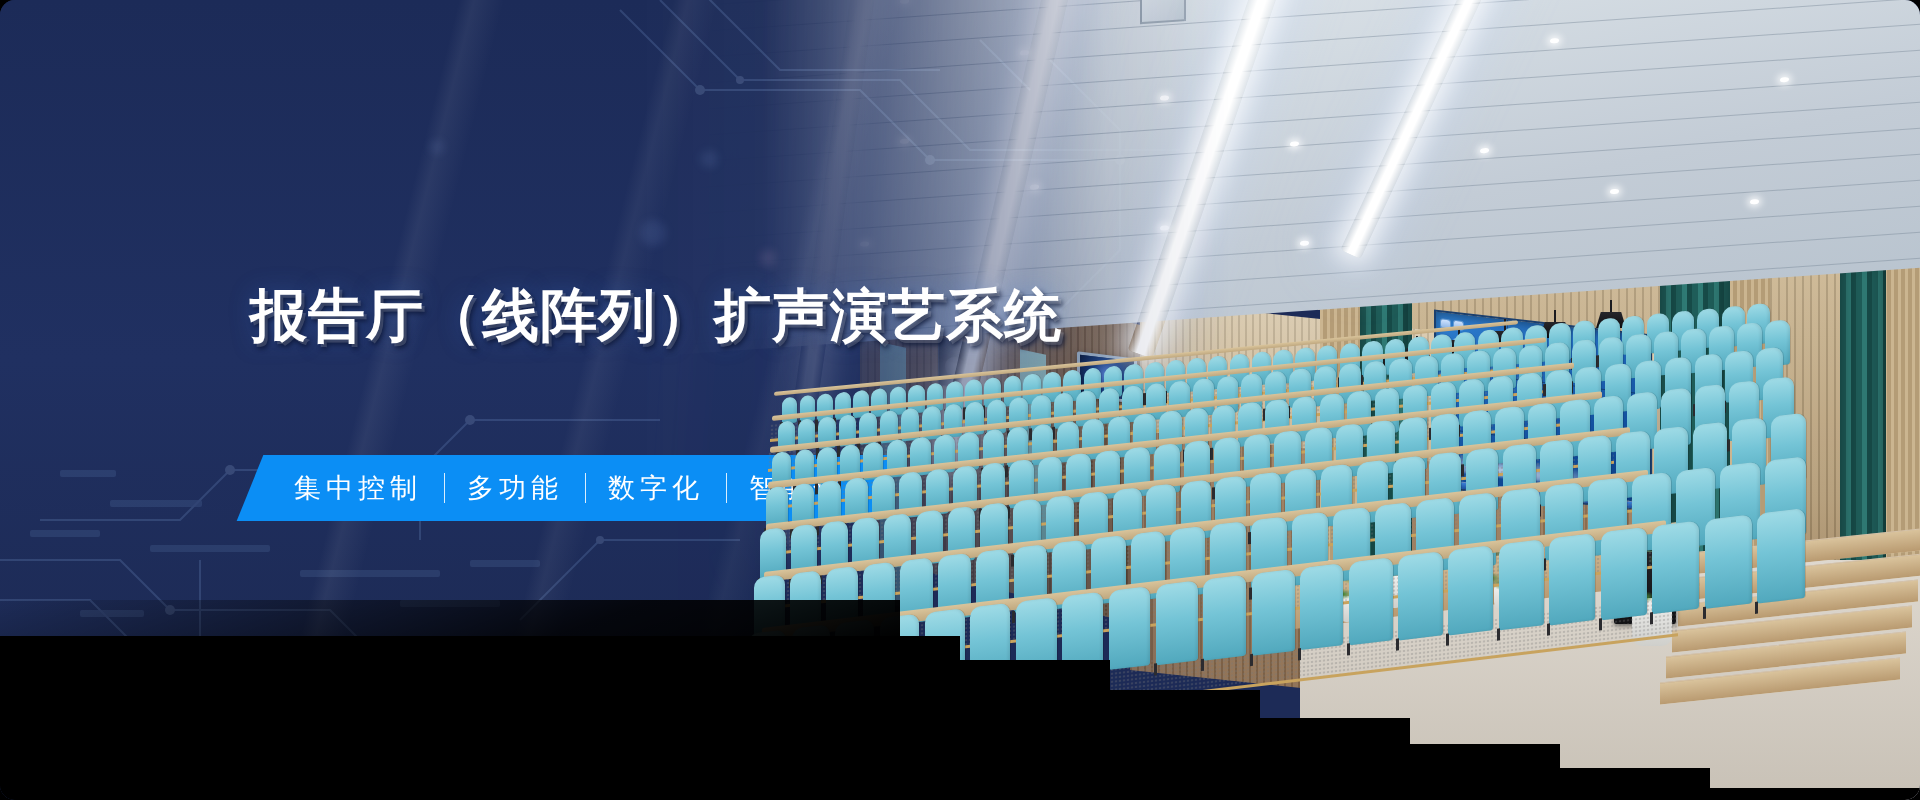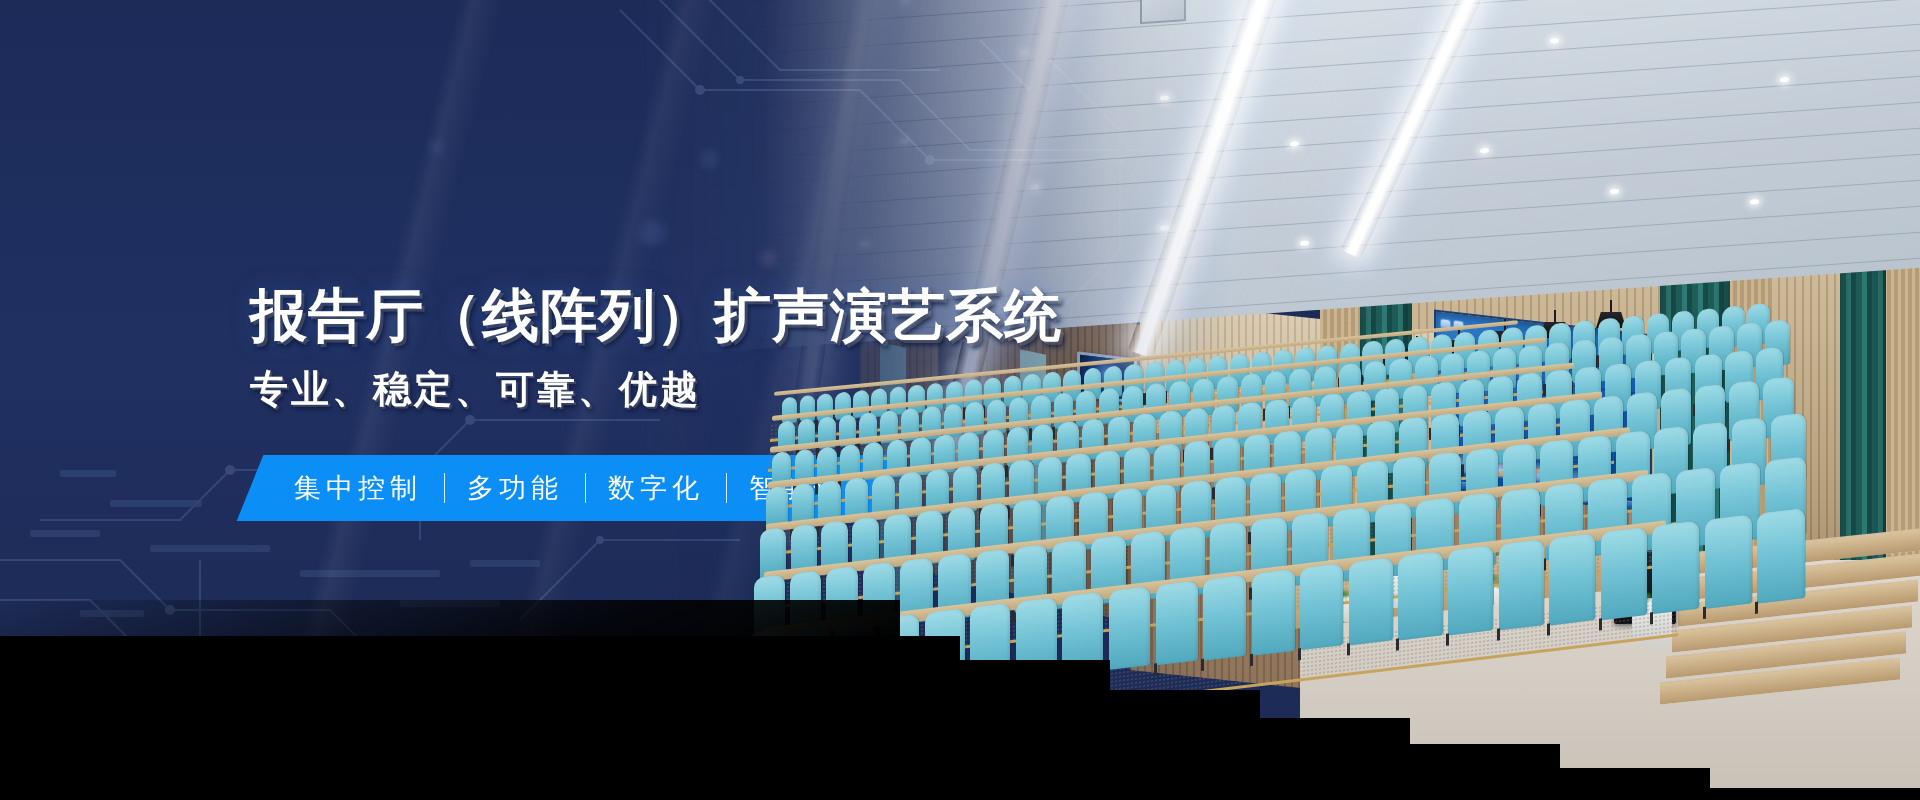--- a/index.html
+++ b/index.html
@@ -5,20 +5,21 @@
 <style>
   html,body{margin:0;padding:0;background:#000;}
   *{box-sizing:border-box;}
   body{font-family:"Liberation Sans","DejaVu Sans",sans-serif;}
 
   .banner{
     position:relative;
     width:1920px;height:800px;
     overflow:hidden;
     background:#1d2b57;
+    border-radius:15px;
   }
 
   
   .photo{
     position:absolute; left:0; top:0; width:1920px; height:800px;
     overflow:hidden;
   }
   .photo-inner{position:absolute;inset:0;}
 
   
@@ -771,21 +772,20 @@
     <div class="bokeh" style="left:760px;top:250px;width:16px;height:16px;background:rgba(210,160,200,.14);"></div>
     <div class="bokeh" style="left:430px;top:140px;width:14px;height:14px;"></div>
     <div class="bokeh" style="left:150px;top:690px;width:20px;height:20px;"></div>
     <div class="bokeh" style="left:60px;top:740px;width:14px;height:14px;"></div>
   </div>
 
   <div class="content">
 
     <div class="title">报告厅（线阵列）扩声演艺系统</div>
 
-    <div class="subtitle">专业、稳定、可靠、优越</div>
 
     <div class="tagbar" style="background: rgb(11, 142, 245);">
       <div class="tagbar-inner" id="tagbar-inner">
           <div class="tag">集中控制</div>
           <div class="tag-sep"></div>
           <div class="tag">多功能</div>
           <div class="tag-sep"></div>
           <div class="tag">数字化</div>
           <div class="tag-sep"></div>
           <div class="tag">智能化</div>

